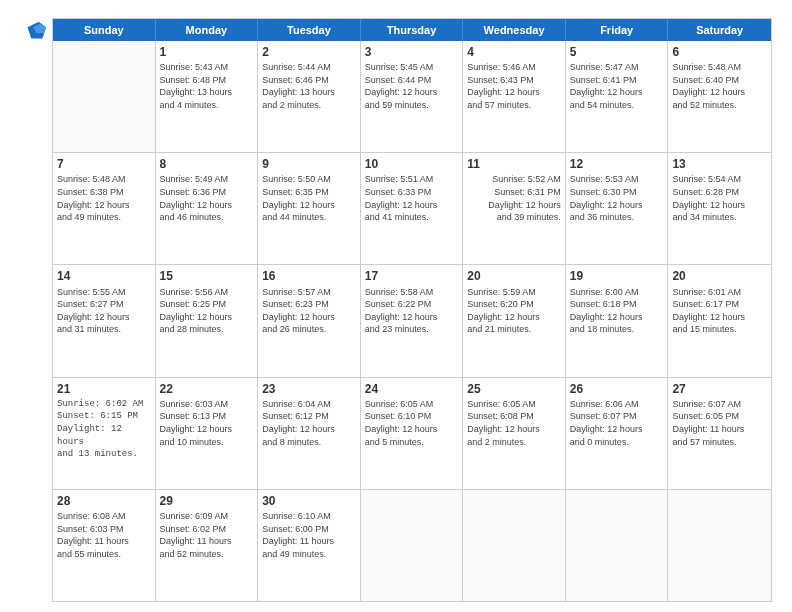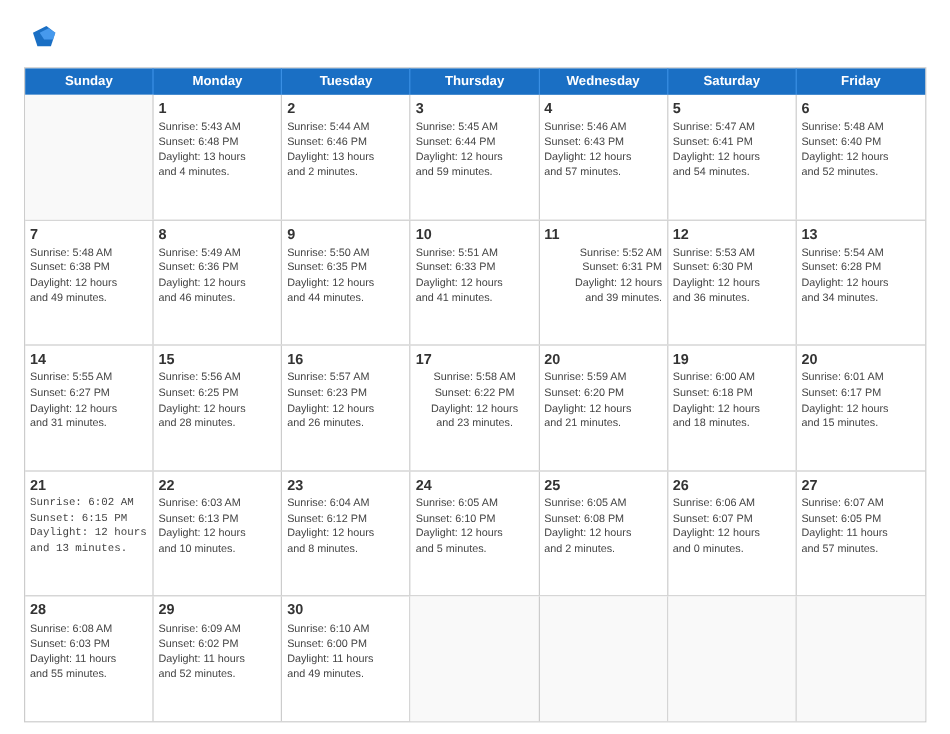--- a/index.html
+++ b/index.html
@@ -8,21 +8,21 @@
       background: #fff;
       width: 792px;
       height: 612px;
       overflow: hidden;
     }
     .page {
       width: 792px;
       height: 612px;
       padding: 18px 20px 10px 20px;
       display: flex;
-      flex-direction: column;
+      flex-direction: row;
     }
     .header {
       display: flex;
       justify-content: space-between;
       align-items: flex-start;
       margin-bottom: 10px;
     }
     .logo {
       display: flex;
       align-items: center;
@@ -130,22 +130,22 @@
     </div>
   </div>
 
   <div class="calendar">
     <div class="cal-header-row">
     <div class="cal-header-cell">Sunday</div>
         <div class="cal-header-cell">Monday</div>
         <div class="cal-header-cell">Tuesday</div>
         <div class="cal-header-cell">Thursday</div>
         <div class="cal-header-cell">Wednesday</div>
+        <div class="cal-header-cell">Friday</div>
         <div class="cal-header-cell">Saturday</div>
-        <div class="cal-header-cell">Friday</div>
       </div>
     <div class="cal-body">
     <div class="cal-row">
           <div class="cal-cell empty"></div>
           <div class="cal-cell">
             <span class="day-num">1</span>
             <div class="cell-info" style="white-space: pre-line;">Sunrise: 5:43 AM
 Sunset: 6:48 PM
 Daylight: 13 hours
 and 4 minutes.</div>
@@ -254,21 +254,21 @@
           </div>
           <div class="cal-cell">
             <span class="day-num">16</span>
             <div class="cell-info" style="white-space: pre-line;">Sunrise: 5:57 AM
 Sunset: 6:23 PM
 Daylight: 12 hours
 and 26 minutes.</div>
           </div>
           <div class="cal-cell">
             <span class="day-num">17</span>
-            <div class="cell-info" style="white-space: pre-line; text-align: center;">Sunrise: 5:58 AM
+            <div class="cell-info" style="white-space: pre-line;">Sunrise: 5:58 AM
 Sunset: 6:22 PM
 Daylight: 12 hours
 and 23 minutes.</div>
           </div>
           <div class="cal-cell">
             <span class="day-num">20</span>
             <div class="cell-info" style="white-space: pre-line;">Sunrise: 5:59 AM
 Sunset: 6:20 PM
 Daylight: 12 hours
 and 21 minutes.</div>

